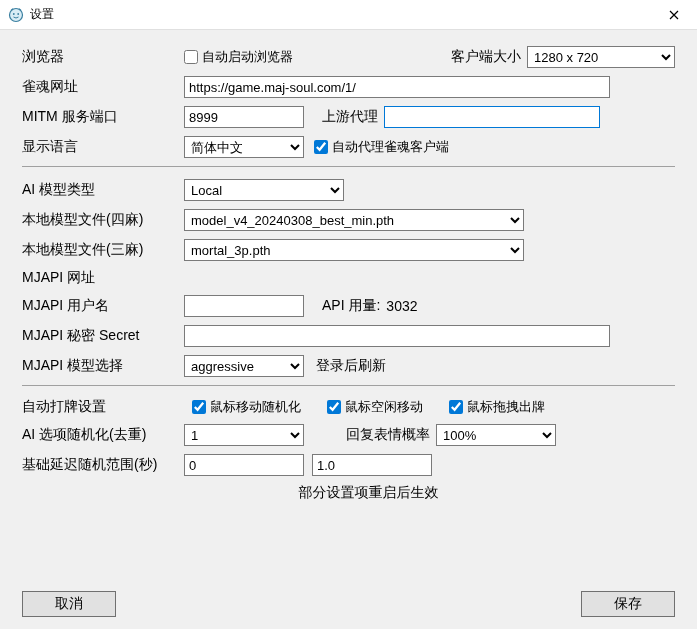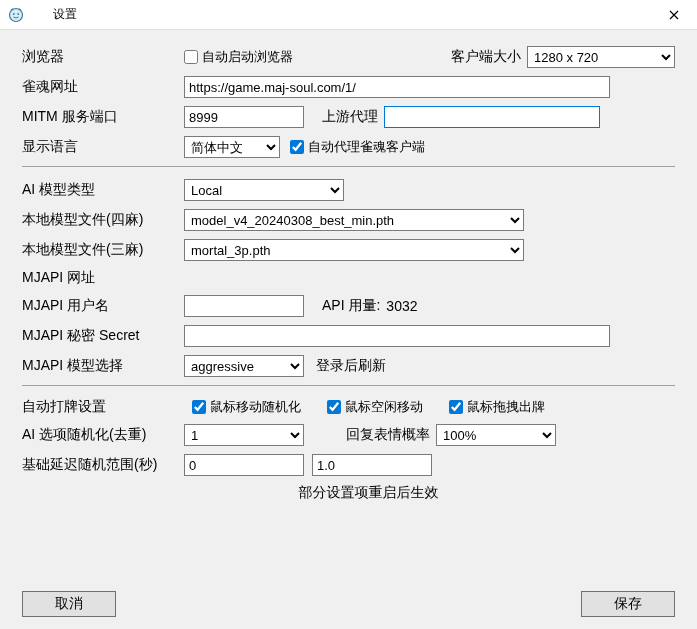--- a/index.html
+++ b/index.html
@@ -12,21 +12,20 @@
   height: 629px;
   overflow: hidden;
 }
 .titlebar {
   display: flex;
   align-items: center;
   height: 30px;
   background: #fff;
   border-bottom: 1px solid #e0e0e0;
   padding: 0 8px;
-  gap: 23px;
 }
 .titlebar-icon {
   width: 16px; height: 16px;
   margin-right: 6px;
   display: inline-flex;
   align-items: center; justify-content: center;
 }
 .titlebar-title { font-size: 12px; color: #000; }
 .titlebar-close {
   margin-left: auto;
@@ -168,21 +167,21 @@
     <div class="field-area">
       <input type="text" style="width: 120px;" value="8999">
       <span class="sub-label" style="margin-left:14px;">上游代理</span>
       <input type="text" class="highlight" style="width: 216px;" value="">
     </div>
   </div>
 
   <div class="row">
     <div class="label">显示语言</div>
     <div class="field-area">
-      <select style="width:96px">
+      <select style="width:120px">
         <option>简体中文</option>
       </select>
       <label class="cb-wrap" style="margin-left:10px">
         <input type="checkbox" checked="" style="">
         <span>自动代理雀魂客户端</span>
       </label>
     </div>
   </div>
 
   <hr class="hr">

